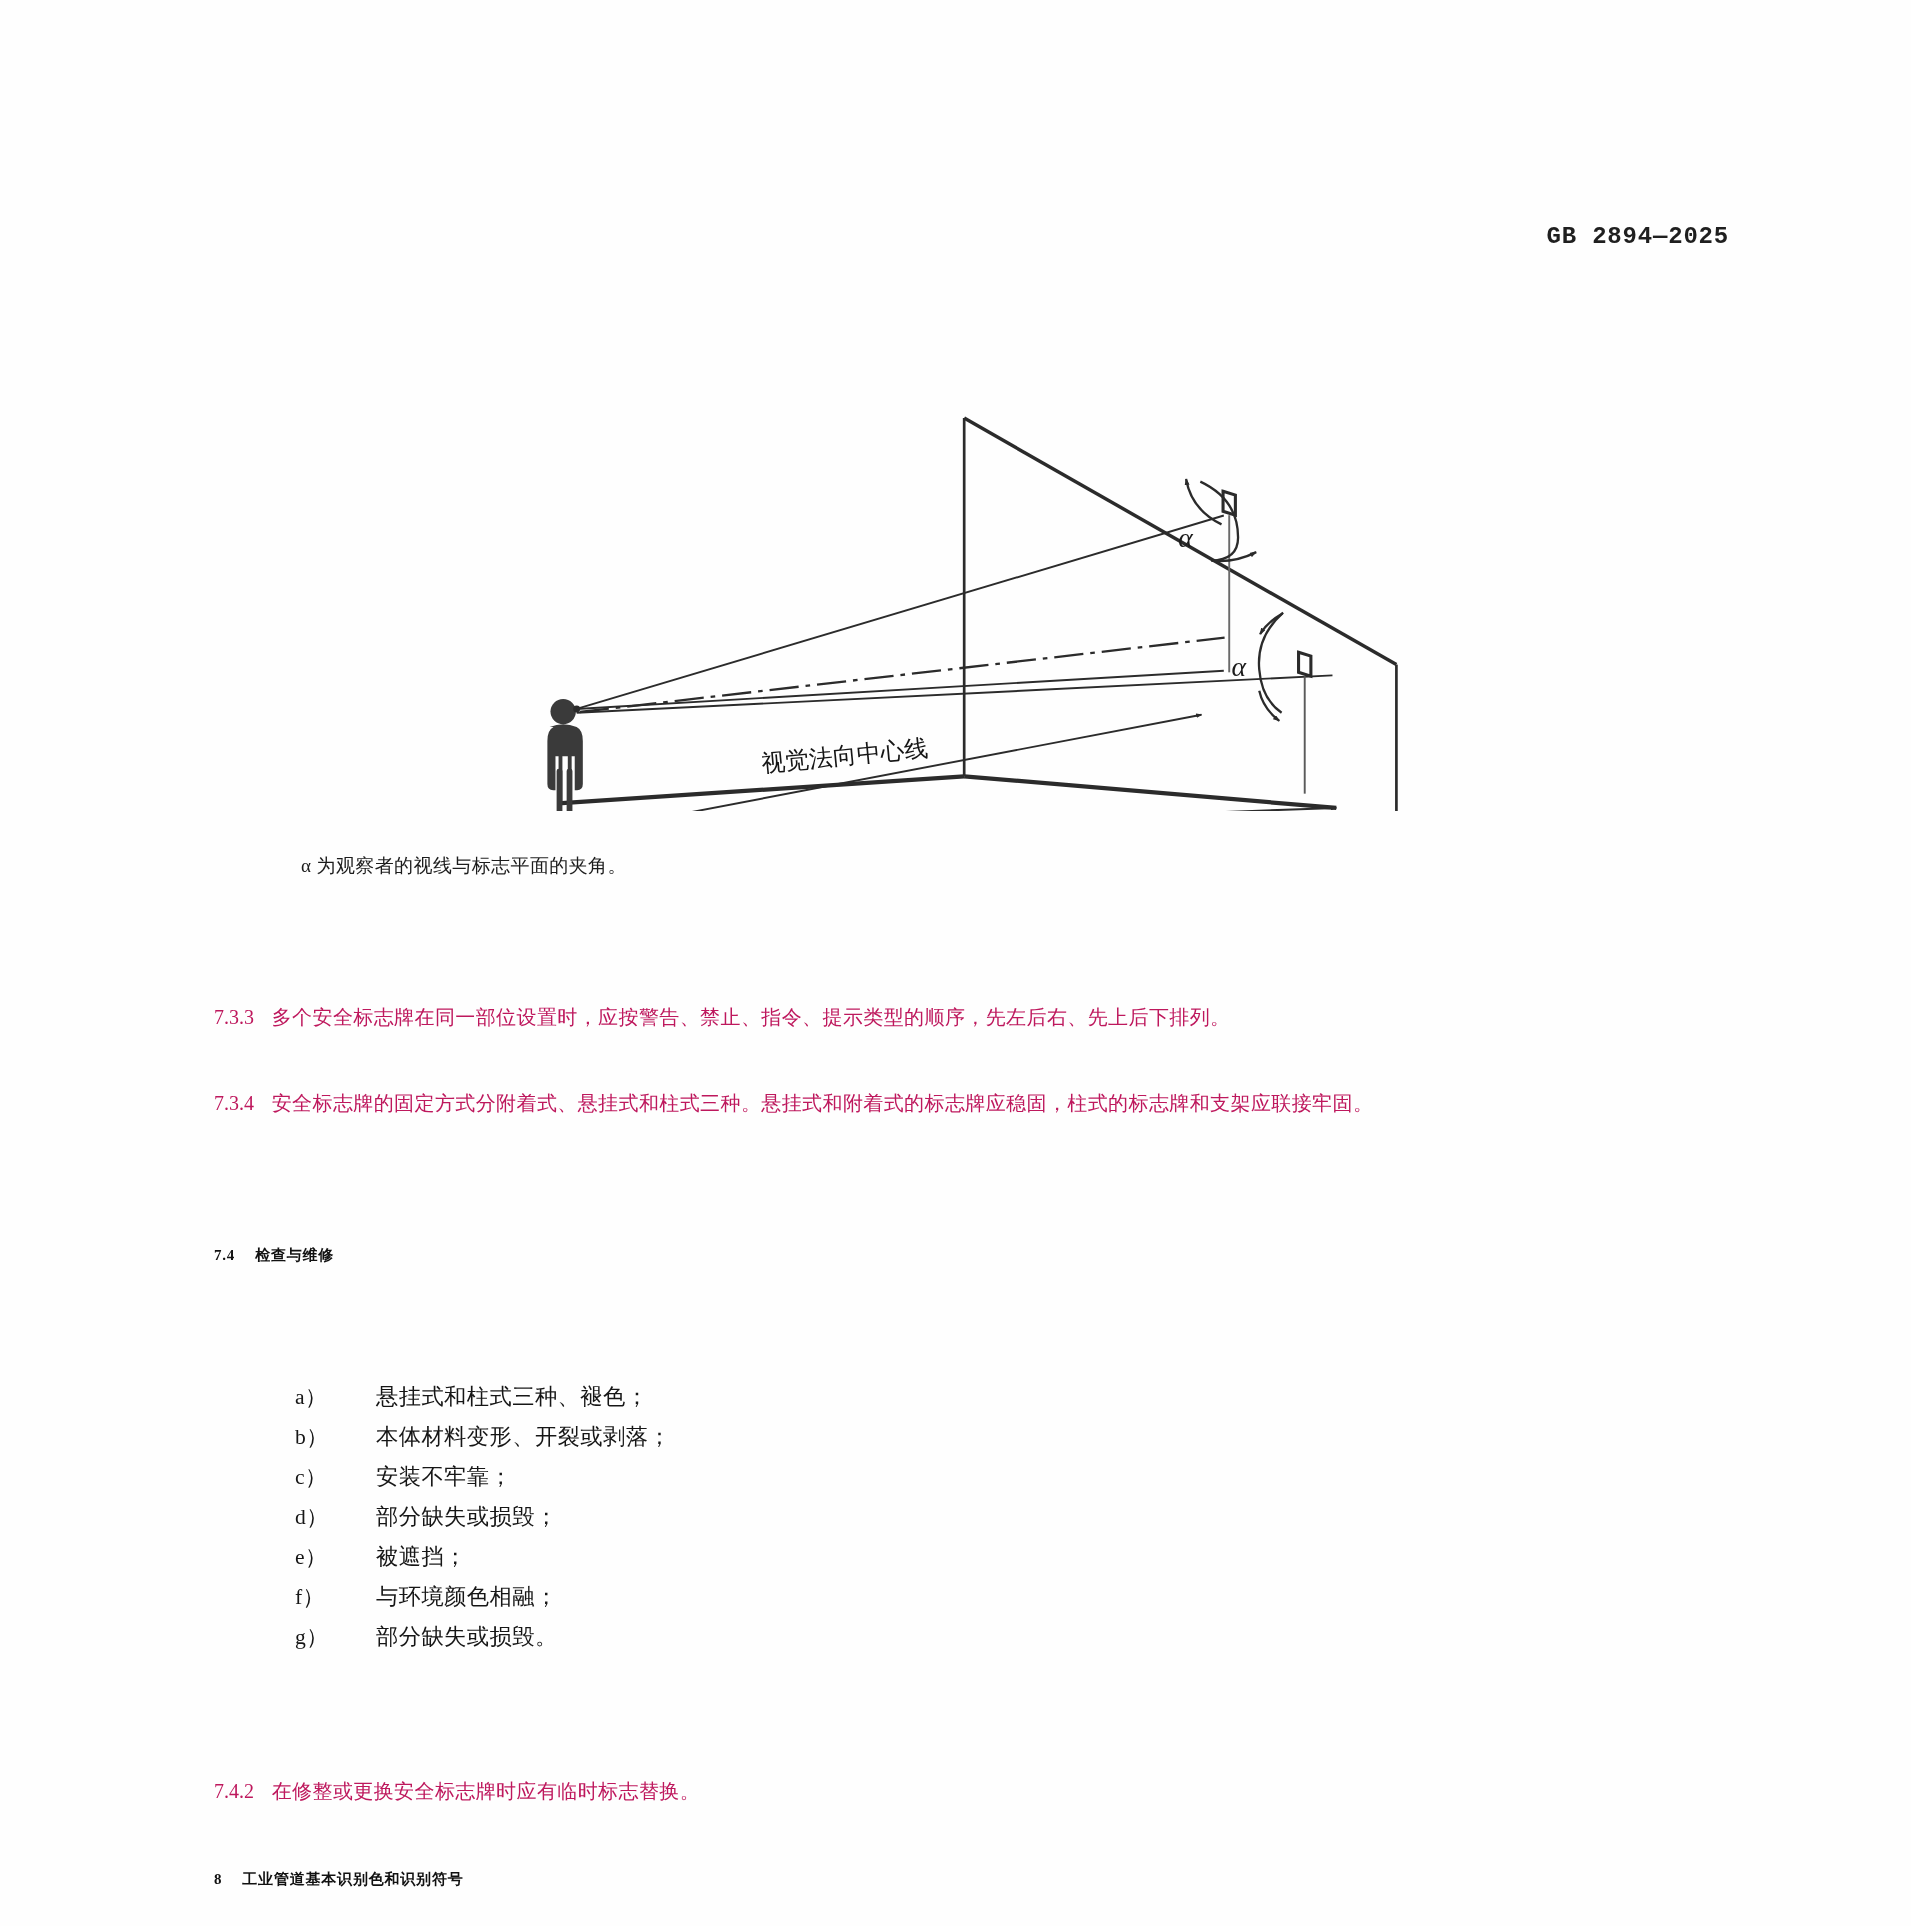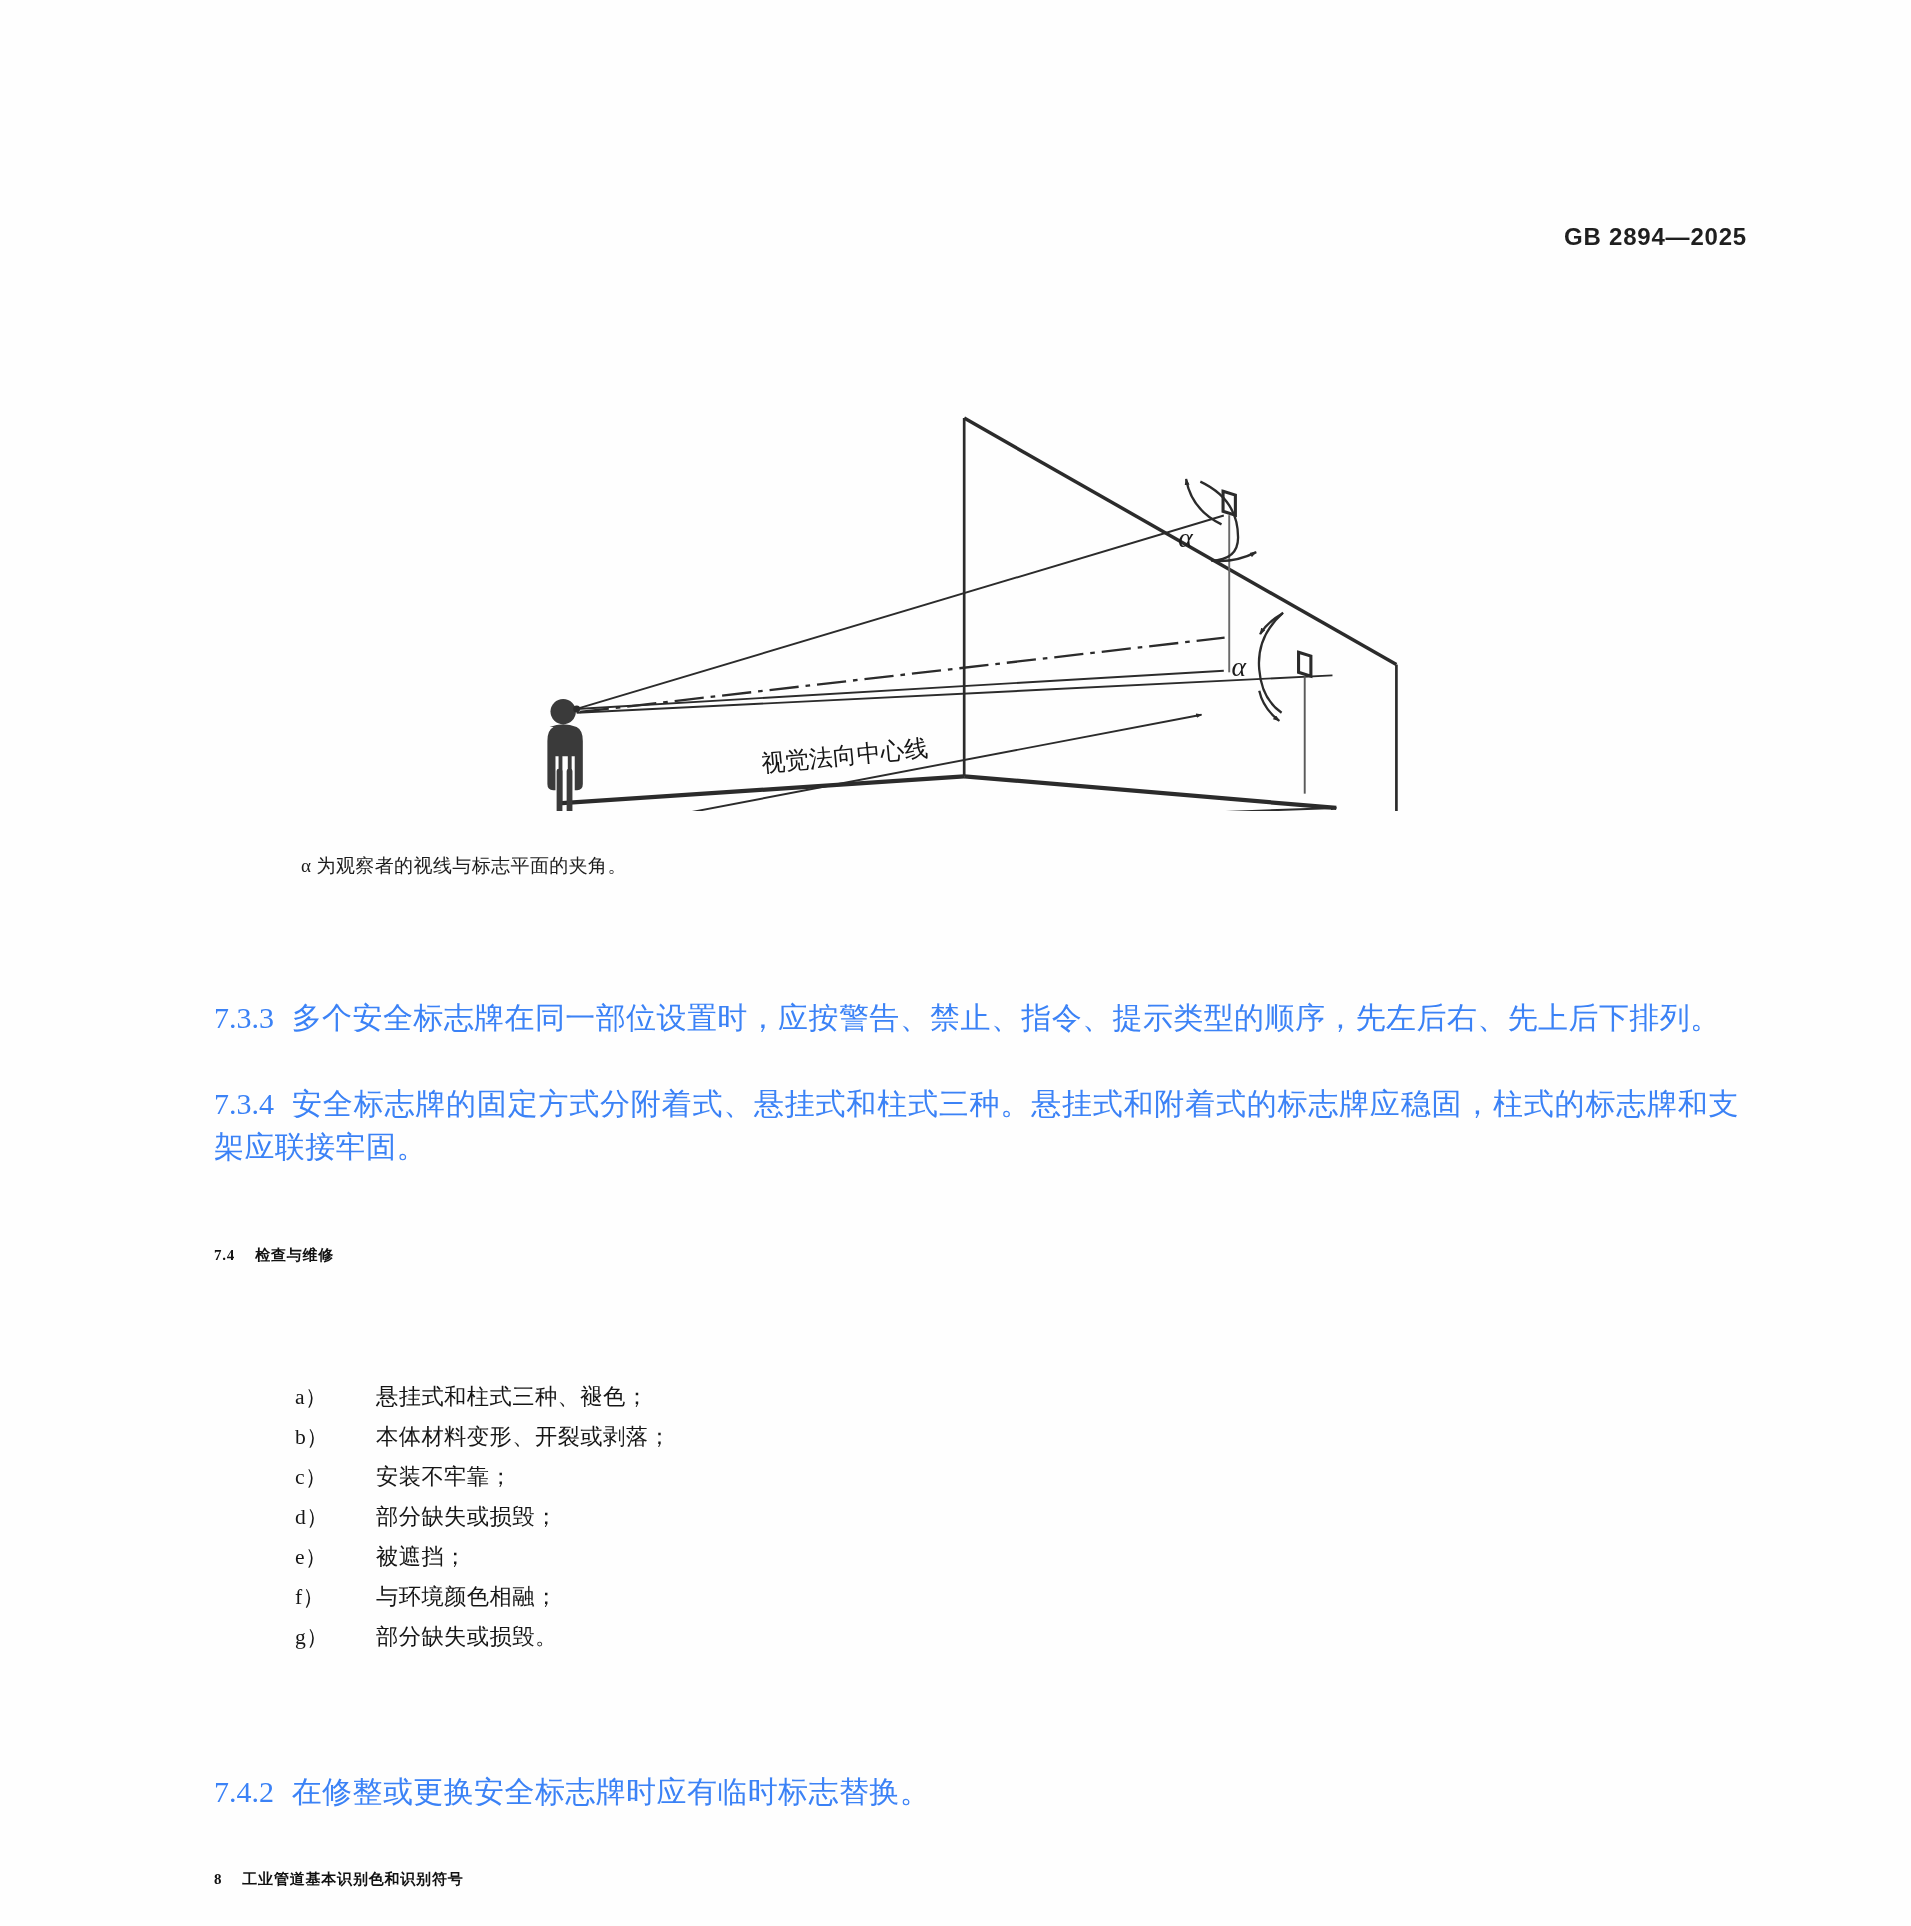--- a/index.html
+++ b/index.html
@@ -14,22 +14,22 @@
     background: #fefefe;
     font-family: "Liberation Serif", "DejaVu Serif", serif;
     color: #1c1c1c;
     overflow: hidden;
   }
 
   
   .header {
     position: absolute;
     top: 223px;
-    right: 164px;
-    font-family: Liberation Sans, sans-serif;
+    right: 182px;
+    font-family: Liberation Mono, monospace;
     font-size: 24px;
     font-weight: bold;
     letter-spacing: 0.8px;
     color: #1f1f1f;
     white-space: nowrap;
     text-align: center;
   }
 
   
   .figure-wrap {
@@ -62,23 +62,23 @@
     font-weight: bold;
     letter-spacing: 1.2px;
     color: #141414;
   }
 
   
   .block {
     position: absolute;
     left: 214px;
     width: 1525px;
-    font-size: 30px;
+    font-size: 20px;
     line-height: 43px;
-    color: #3b82f6;
+    color: #be185d;
     text-align: justify;
     letter-spacing: 0.4px;
   }
   .block .num {
     font-family: "Liberation Serif", "DejaVu Serif", serif;
     letter-spacing: 0px;
   }
   .gap { display: inline-block; width: 17.7px; }
 
   .heading {

